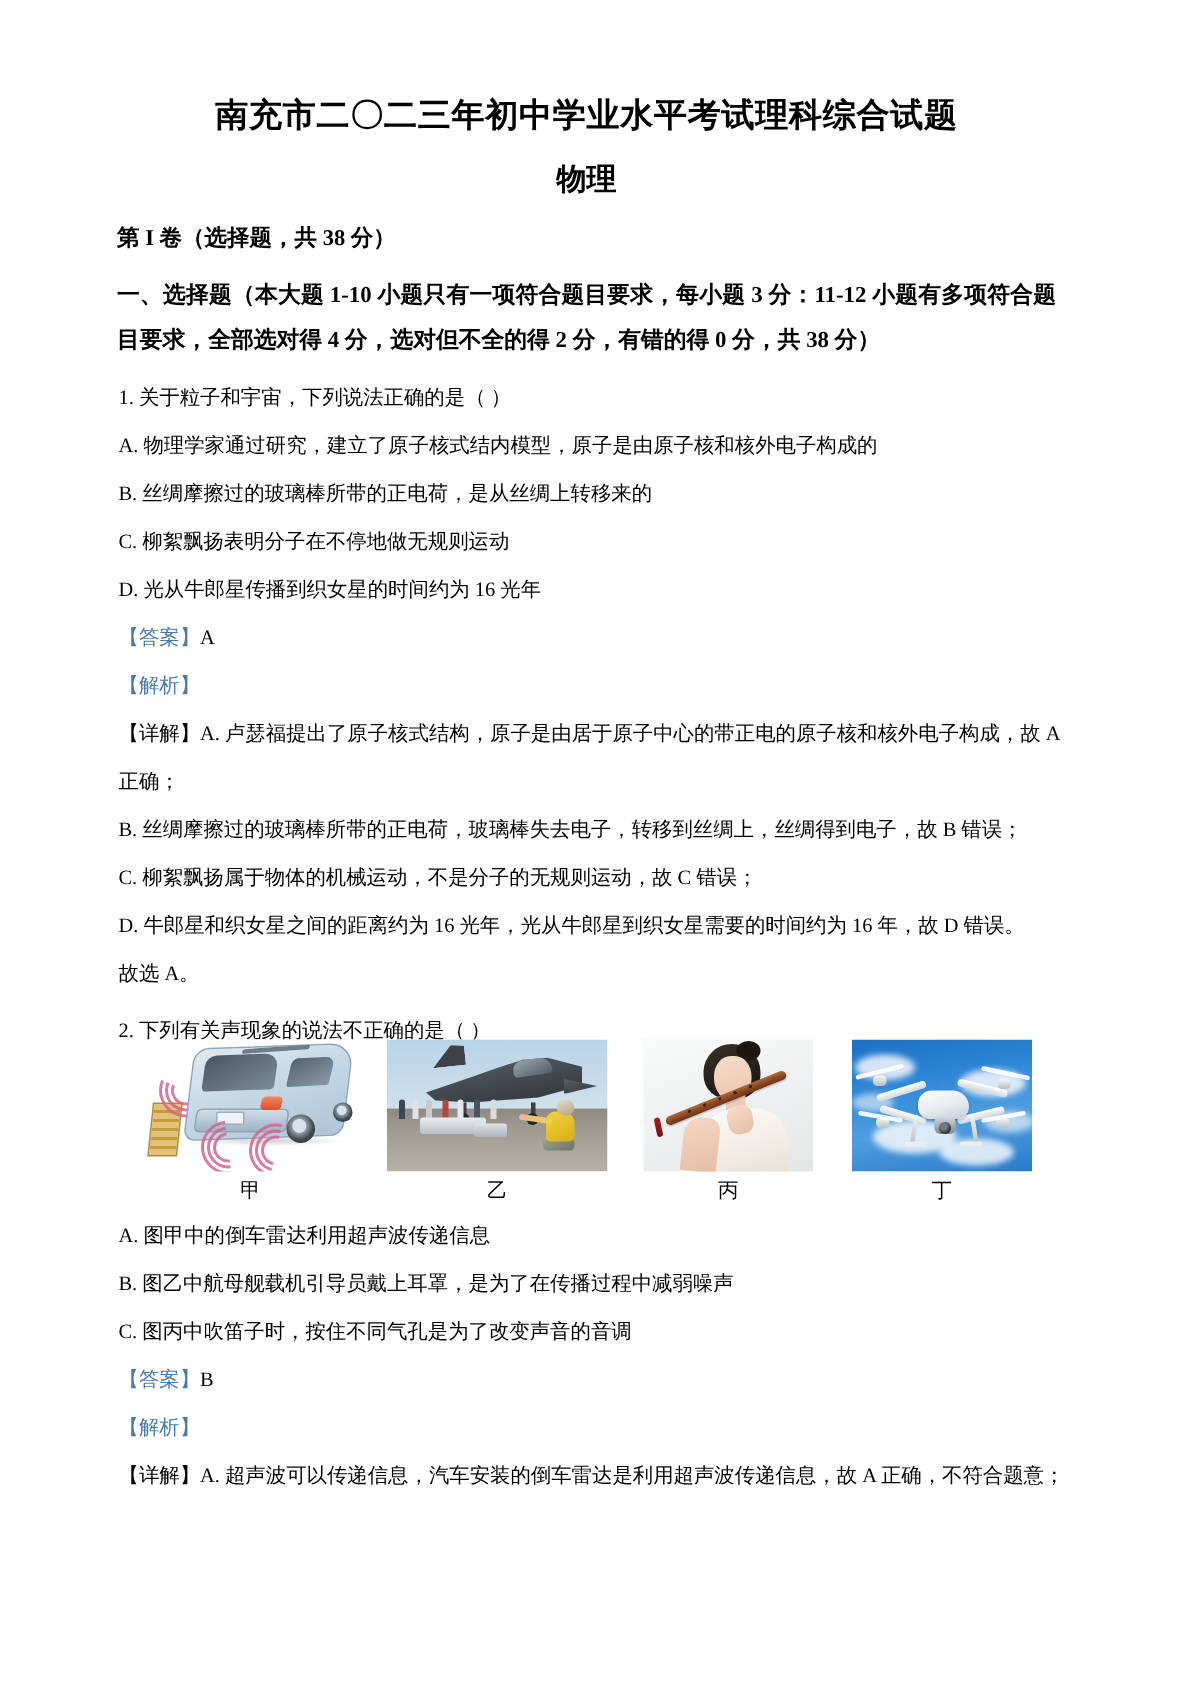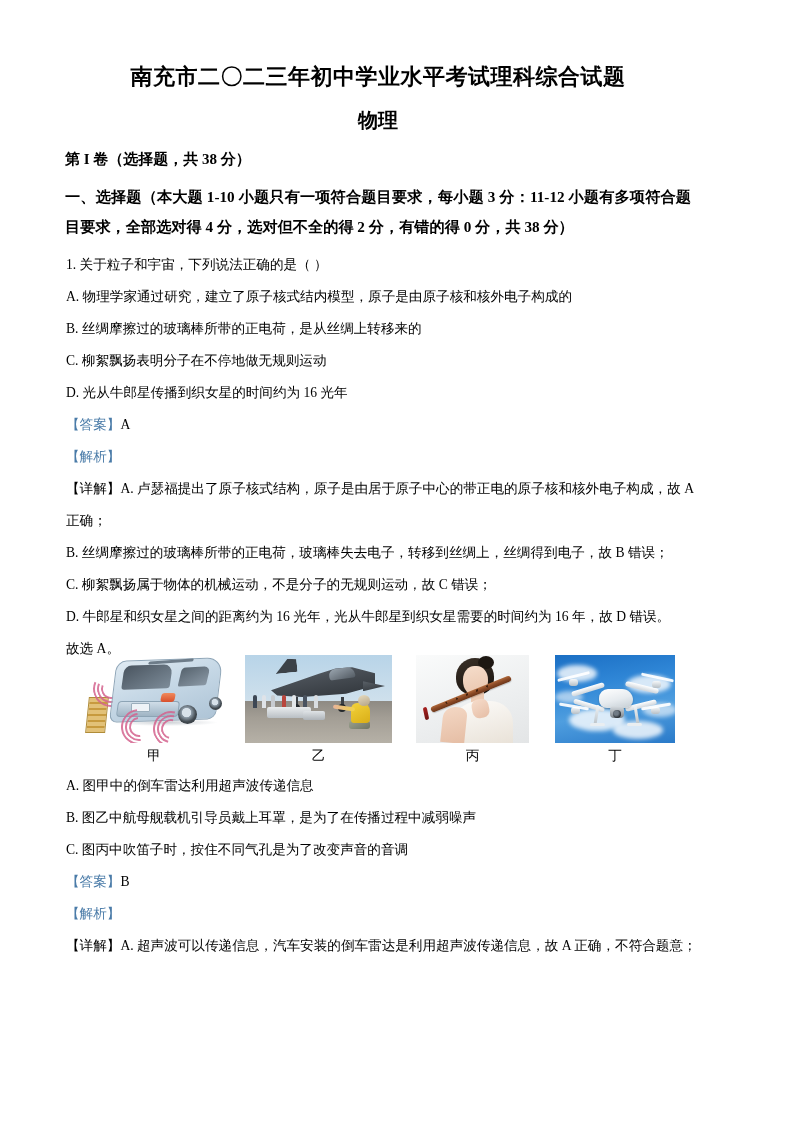--- a/index.html
+++ b/index.html
@@ -11,21 +11,21 @@
     width: 793px;
     height: 1122px;
     position: relative;
     overflow: hidden;
     font-family: "Liberation Serif", "DejaVu Serif", serif;
     color: #000000;
     -webkit-font-smoothing: antialiased;
   }
   .page {
     position: absolute;
-    left: 3px; top: 0;
+    left: 16px; top: 0;
     width: 750px;
     height: 1122px;
     box-sizing: border-box;
     padding: 0 62px;
     font-family: Liberation Serif, serif;
   }
   .title-main {
     text-align: center;
     font-size: 22px;
     font-weight: bold;
@@ -485,20 +485,21 @@
 
     <p class="line"><span>【详解】</span><span>A. 卢瑟福提出了原子核式结构，原子是由居于原子中心的带正电的原子核和核外电子构成，故 A</span></p>
     <p class="line">正确；</p>
     <p class="line">B. 丝绸摩擦过的玻璃棒所带的正电荷，玻璃棒失去电子，转移到丝绸上，丝绸得到电子，故 B 错误；</p>
     <p class="line">C. 柳絮飘扬属于物体的机械运动，不是分子的无规则运动，故 C 错误；</p>
     <p class="line">D. 牛郎星和织女星之间的距离约为 16 光年，光从牛郎星到织女星需要的时间约为 16 年，故 D 错误。</p>
     <p class="line">故选 A。</p>
   </div>
 
   <div>
+    <p class="line q">2. 下列有关声现象的说法不正确的是（    ）</p>
 
     <div class="figrow">
 
       <div class="figcell" style="margin-left:20px;">
         <div class="fig f-jia">
           <div class="jia-post"></div>
           <div class="wave wl3"></div>
           <div class="wave wl2"></div>
           <div class="wave wl1"></div>
           <div class="jia-shadow"></div>

